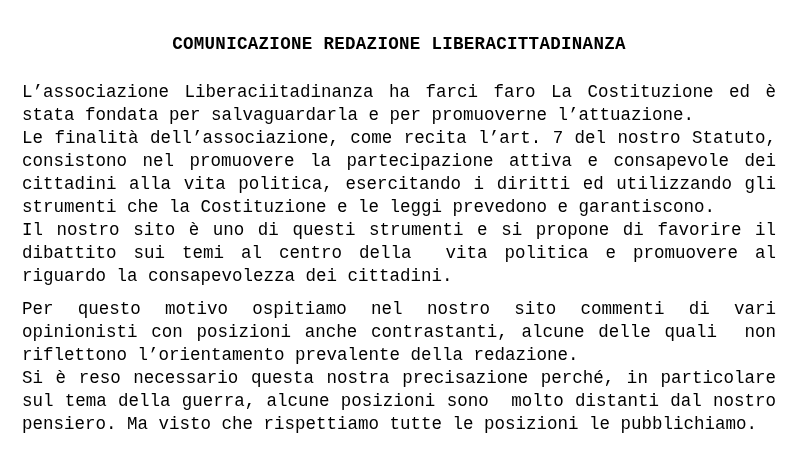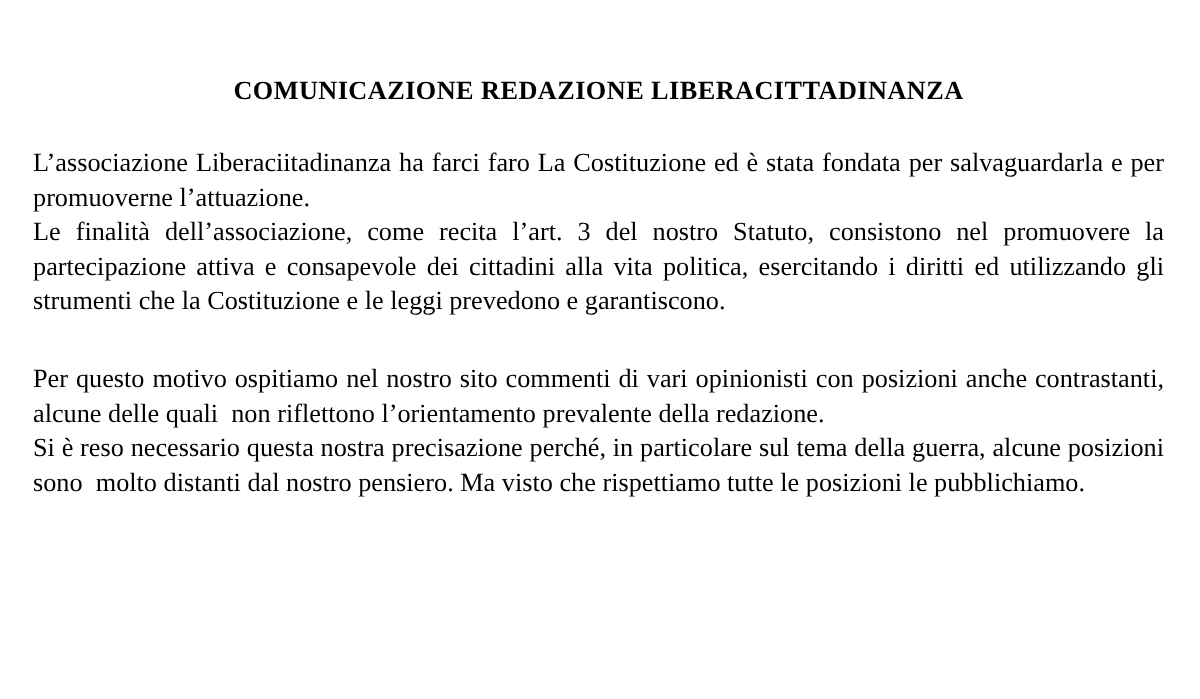--- a/index.html
+++ b/index.html
@@ -9,51 +9,52 @@
   body {
     width: 800px;
     height: 466px;
     background: #ffffff;
     overflow: hidden;
   }
   .page {
     box-sizing: border-box;
     width: 800px;
     height: 466px;
-    padding: 50px 24px 0 22px;
+    padding: 34px 24px 0 22px;
     color: #000000;
-    font-family: Liberation Serif, serif;
+    font-family: Liberation Mono, monospace;
   }
   .title {
     margin: 0 0 27px 0;
     font-size: 17.5px;
     line-height: 20px;
     font-weight: bold;
     text-align: center;
     letter-spacing: 0.3px;
   }
   .para + .para {
-    margin-top: 29px;
+    margin-top: 10px;
   }
   .sentence {
     margin: 0;
     font-size: 17.5px;
     line-height: 23px;
     text-align: justify;
     white-space: pre-wrap;
   }
 </style>
 </head>
 <body>
 
 <div class="page">
   <h1 class="title">COMUNICAZIONE REDAZIONE LIBERACITTADINANZA</h1>
   <div class="body-text">
       <div class="para">
         <p class="sentence">L’associazione Liberaciitadinanza ha farci faro La Costituzione ed è stata fondata per salvaguardarla e per promuoverne l’attuazione.</p>
-        <p class="sentence">Le finalità dell’associazione, come recita l’art. 3 del nostro Statuto, consistono nel promuovere la partecipazione attiva e consapevole dei cittadini alla vita politica, esercitando i diritti ed utilizzando gli strumenti che la Costituzione e le leggi prevedono e garantiscono.</p>
+        <p class="sentence">Le finalità dell’associazione, come recita l’art. 7 del nostro Statuto, consistono nel promuovere la partecipazione attiva e consapevole dei cittadini alla vita politica, esercitando i diritti ed utilizzando gli strumenti che la Costituzione e le leggi prevedono e garantiscono.</p>
+        <p class="sentence">Il nostro sito è uno di questi strumenti e si propone di favorire il dibattito sui temi al centro della  vita politica e promuovere al riguardo la consapevolezza dei cittadini.</p>
       </div>
       <div class="para">
         <p class="sentence">Per questo motivo ospitiamo nel nostro sito commenti di vari opinionisti con posizioni anche contrastanti, alcune delle quali  non riflettono l’orientamento prevalente della redazione.</p>
         <p class="sentence">Si è reso necessario questa nostra precisazione perché, in particolare sul tema della guerra, alcune posizioni sono  molto distanti dal nostro pensiero. Ma visto che rispettiamo tutte le posizioni le pubblichiamo.</p>
       </div>
     </div>
 </div>
 
 </body></html>

